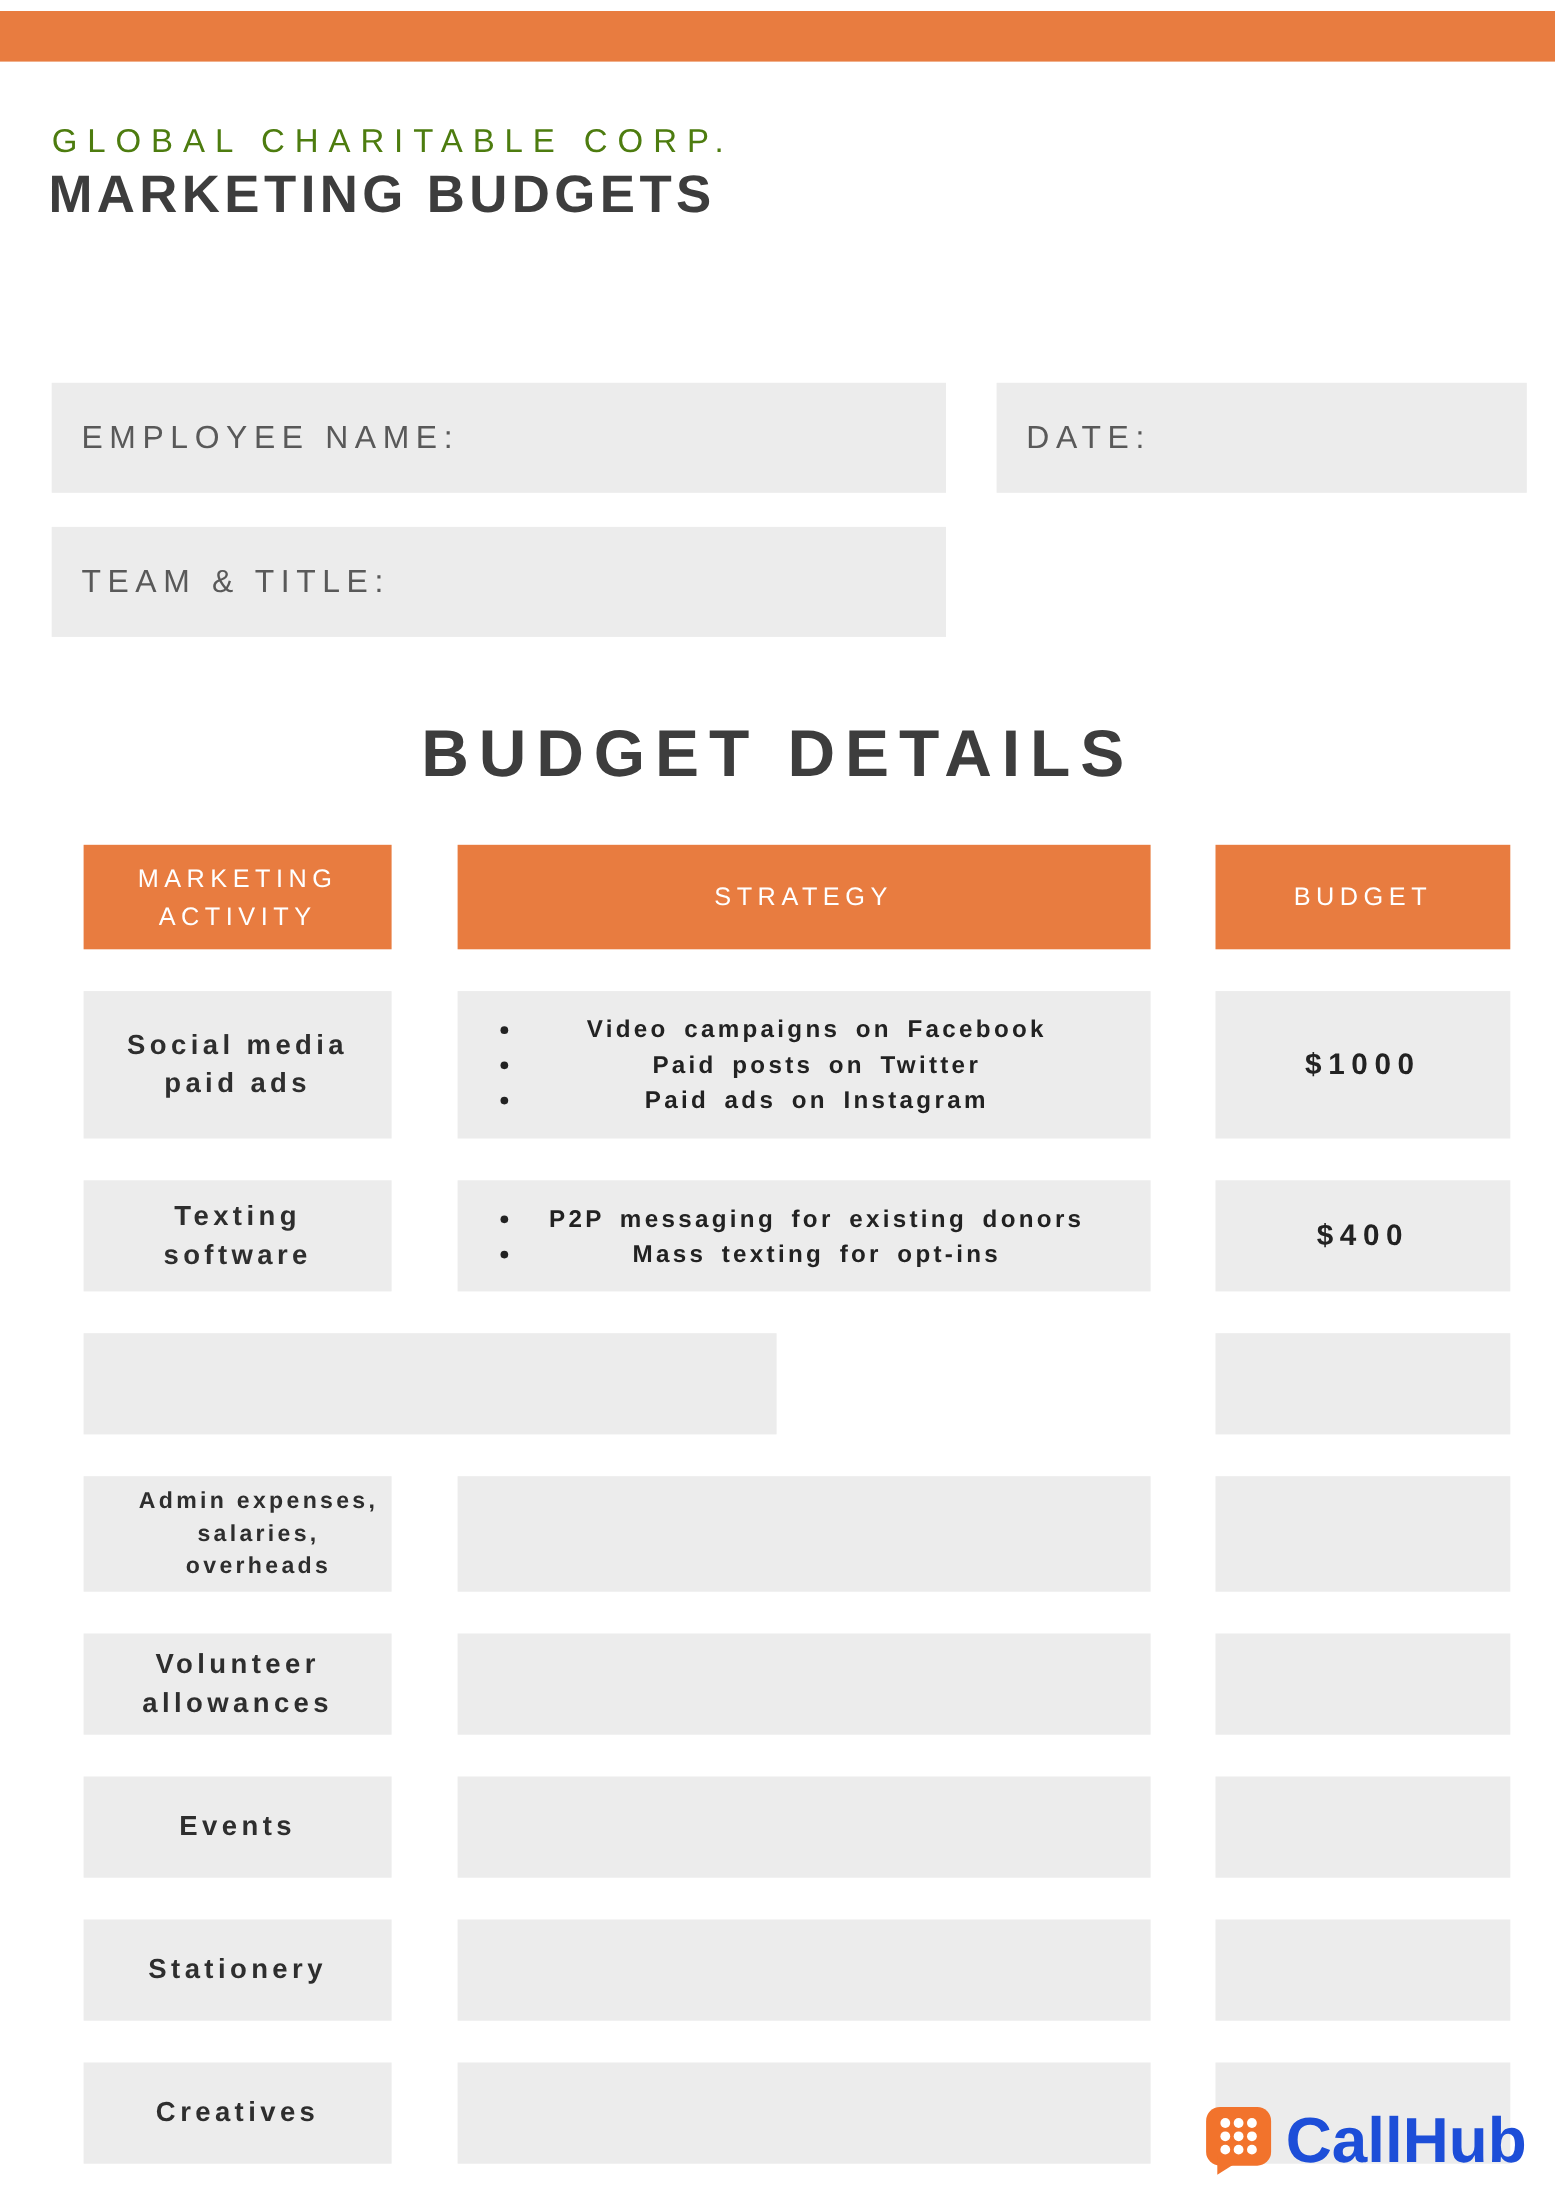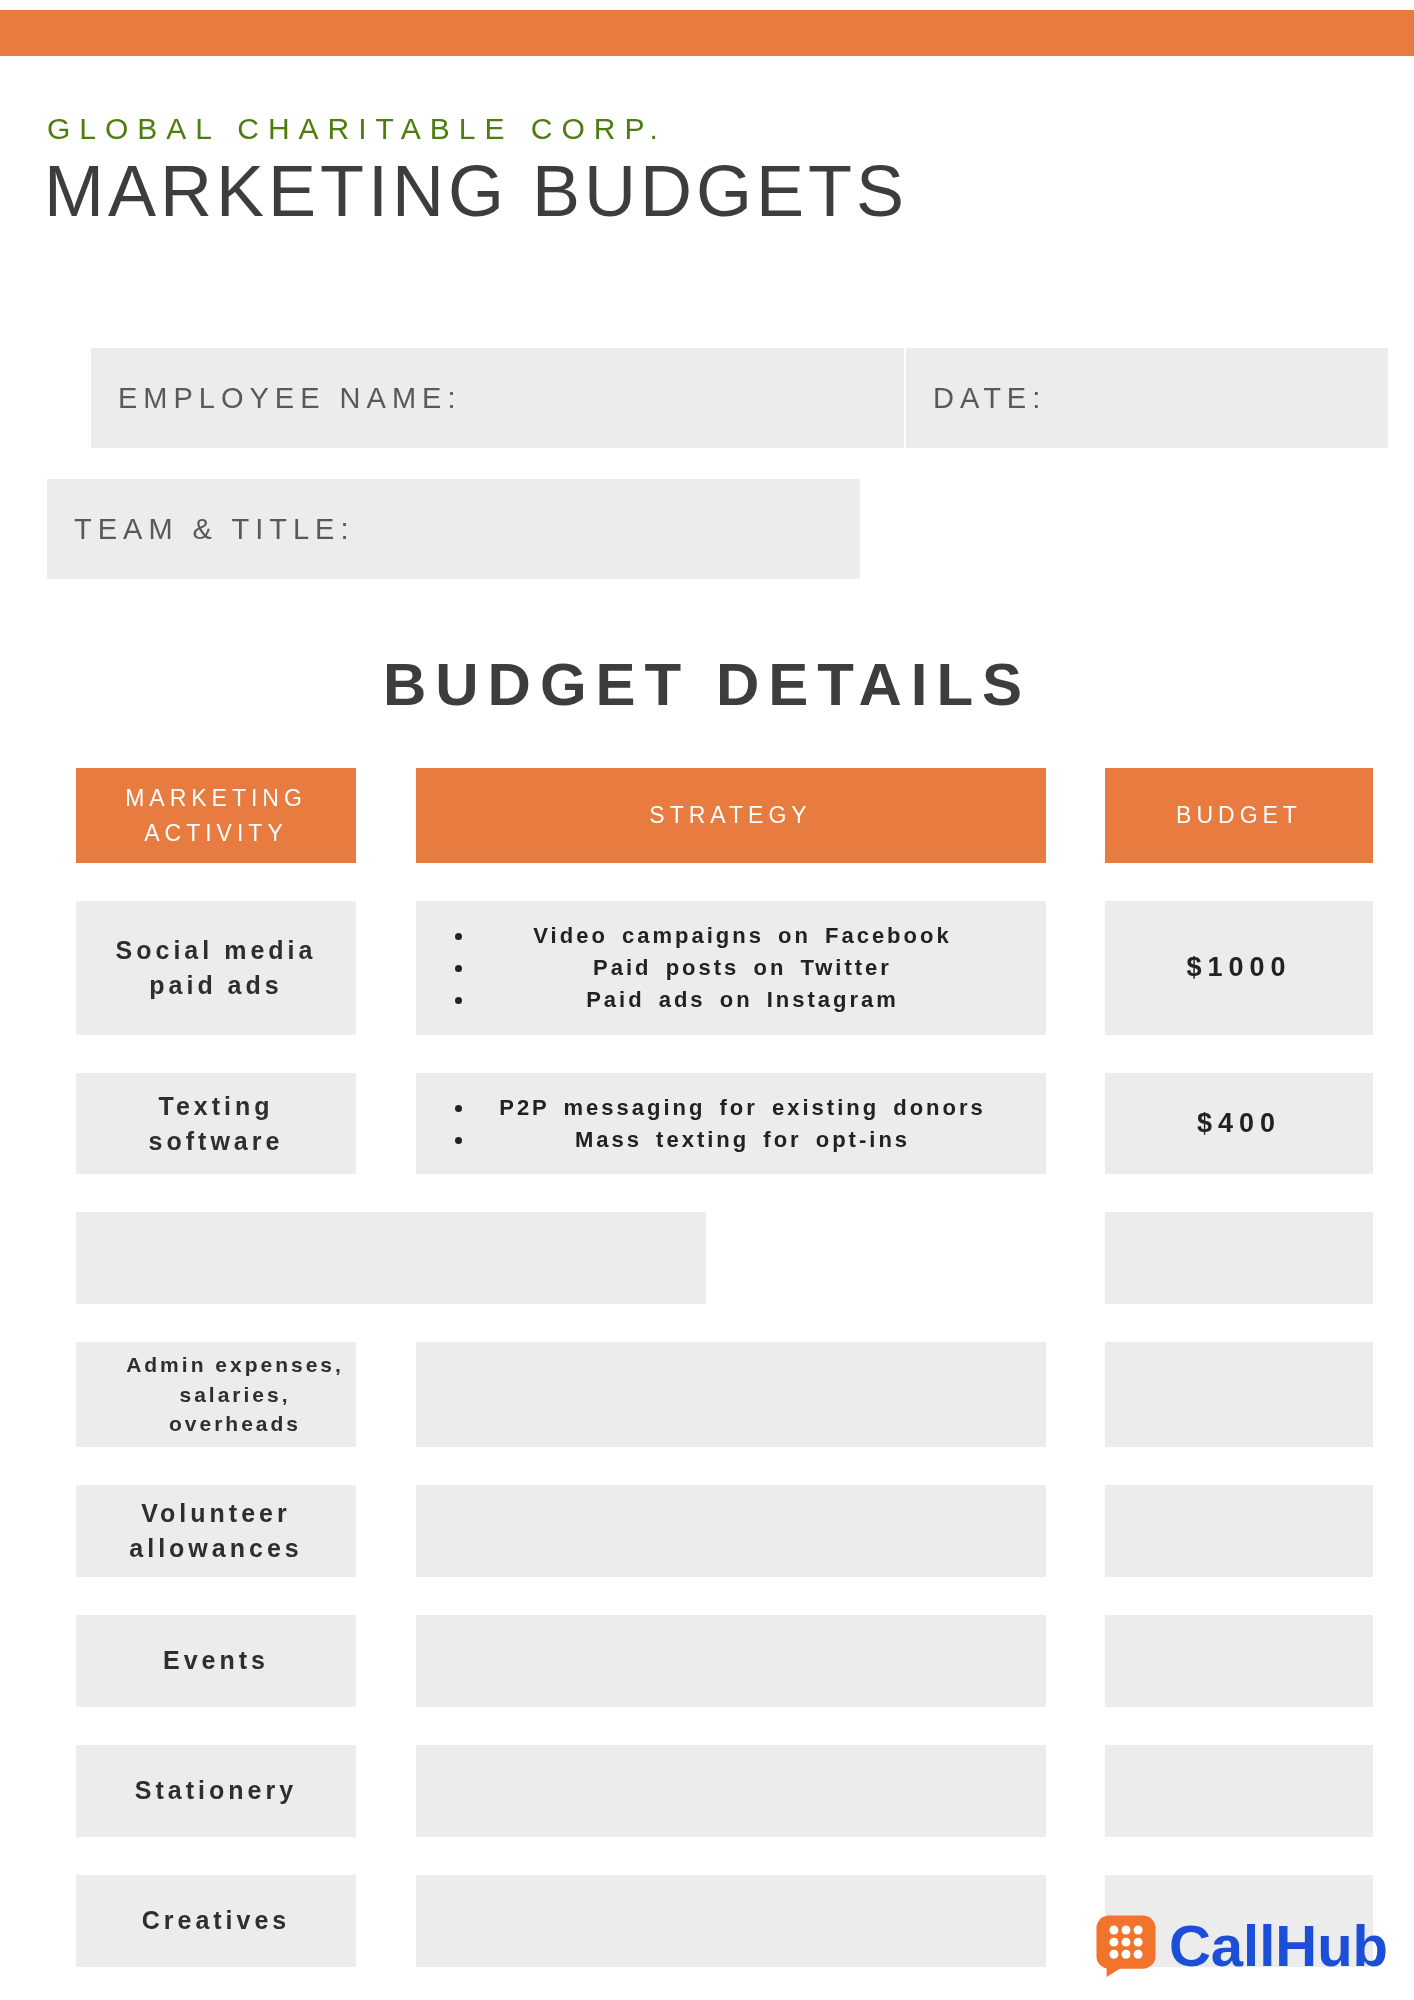--- a/index.html
+++ b/index.html
@@ -23,33 +23,33 @@
   .company {
     position: absolute;
     left: 47px; top: 112px;
     font-size: 30px;
     letter-spacing: 9px;
     color: #4d7c0f;
   }
   .title {
     position: absolute;
     left: 44px; top: 150px;
-    font-size: 72px;
-    font-weight: normal;
+    font-size: 48px;
+    font-weight: bold;
     letter-spacing: 4px;
     color: #3D3D3D;
   }
   .field {
     position: absolute;
     background: #ECECEC;
     display: flex;
     align-items: center;
     padding-left: 27px;
   }
-  .field-employee { left: 47px;  top: 348px; width: 813px; height: 100px; margin-left: 44px; }
+  .field-employee { left: 47px;  top: 348px; width: 813px; height: 100px; }
   .field-date     { left: 906px; top: 348px; width: 482px; height: 100px; }
   .field-team     { left: 47px;  top: 479px; width: 813px; height: 100px; }
   .field-label {
     font-size: 29px;
     letter-spacing: 6px;
     color: #595959;
   }
   .section-title {
     position: absolute;
     left: 0; top: 650px;

